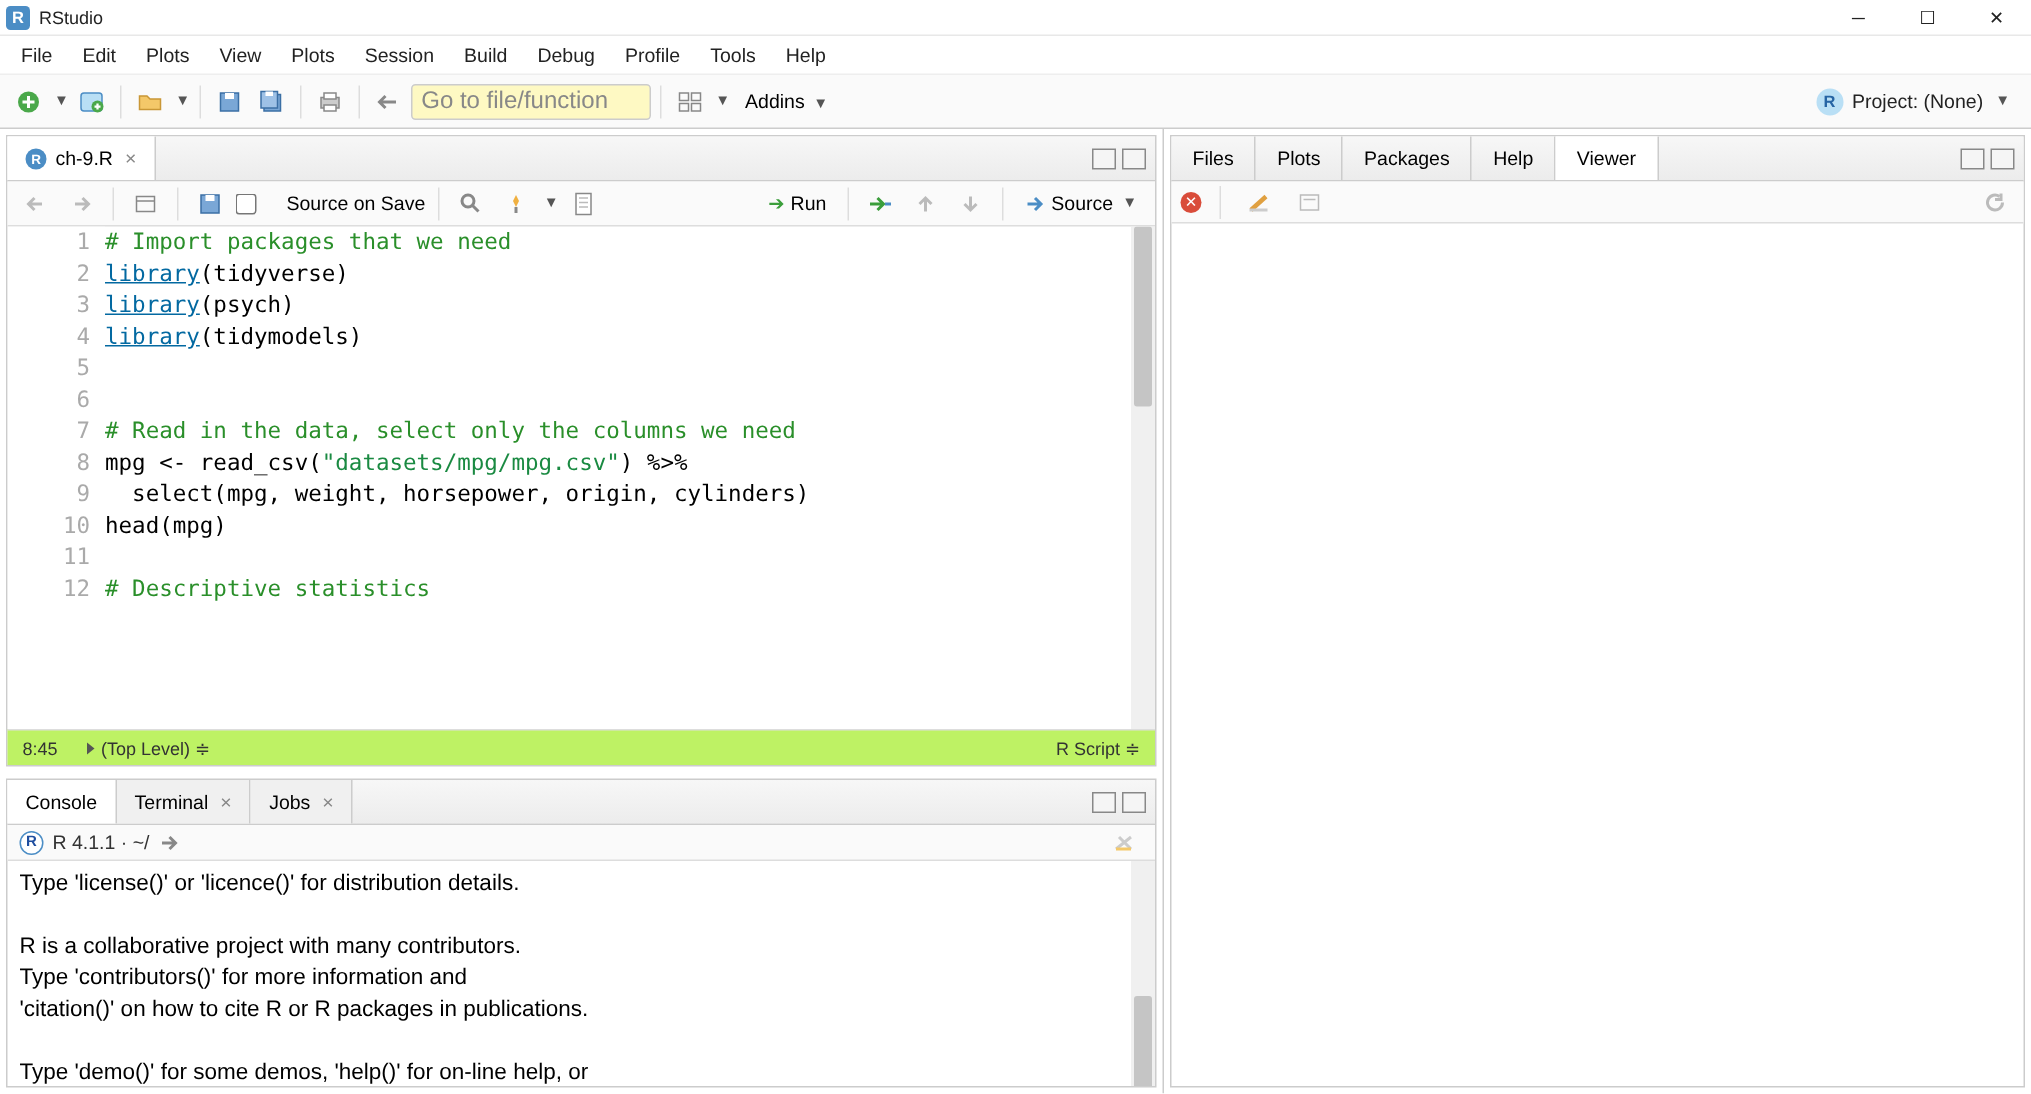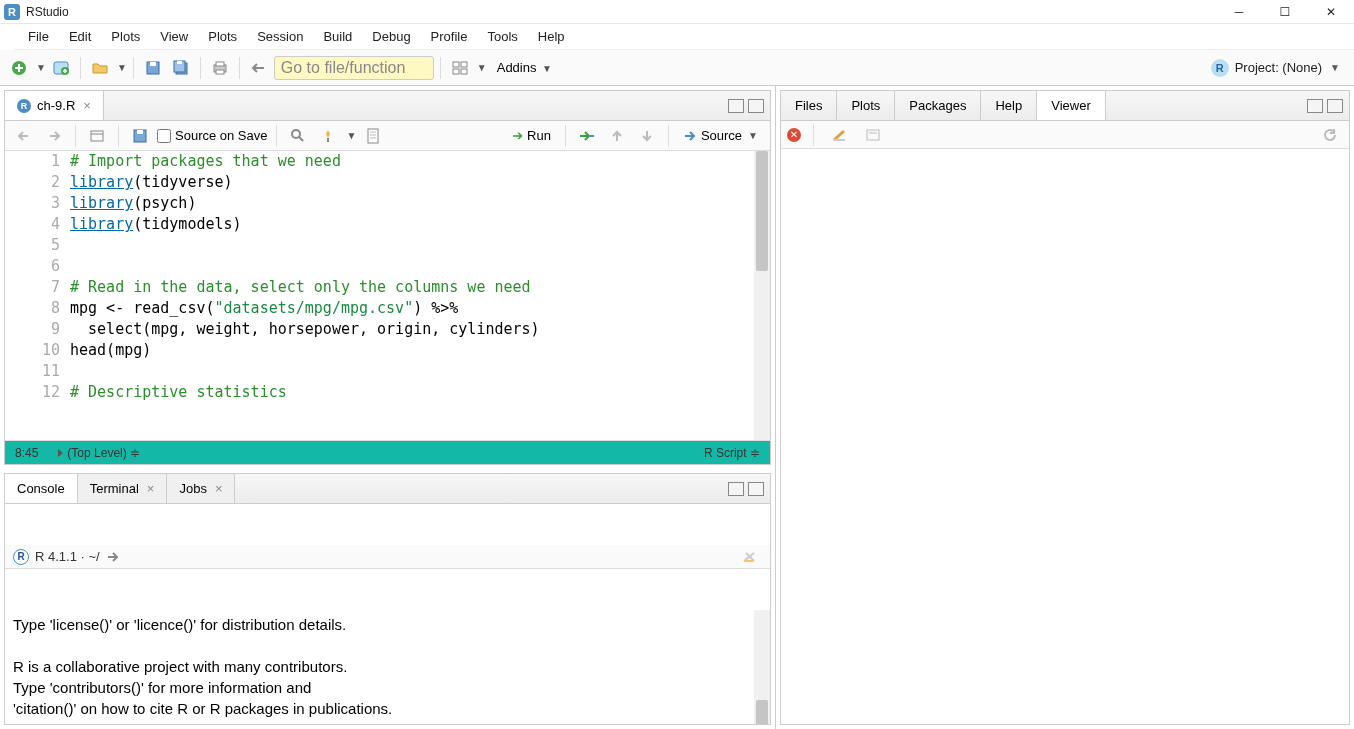--- a/index.html
+++ b/index.html
@@ -2,54 +2,54 @@
 <html><head>
 <meta charset="utf-8">
 <style>
 * { box-sizing: border-box; margin: 0; padding: 0; }
 body { font-family: "Segoe UI", Arial, sans-serif; font-size: 13px; background: #fff; overflow: hidden; width: 1354px; height: 729px; position: relative; }
 .titlebar { height: 24px; background: #fff; display: flex; align-items: center; padding-left: 4px; border-bottom: 1px solid #e8e8e8; }
 .titlebar .logo { width: 16px; height: 16px; background: #4b8dc5; border-radius: 3px; color: #fff; font-weight: bold; font-size: 11px; display: flex; align-items: center; justify-content: center; margin-right: 6px; }
 .titlebar .title { font-size: 12px; color: #222; }
 .titlebar .win-controls { margin-left: auto; display: flex; }
 .titlebar .win-controls span { width: 46px; height: 24px; display: flex; align-items: center; justify-content: center; font-size: 12px; color: #222; }
-.menubar { height: 26px; display: flex; align-items: center; padding: 0 4px; border-bottom: 1px solid #eee; margin-left: 14px; }
+.menubar { height: 26px; display: flex; align-items: center; padding: 0 4px; border-bottom: 1px solid #eee; }
 .menubar span { padding: 4px 10px; font-size: 13px; color: #222; cursor: pointer; }
 .toolbar { height: 36px; display: flex; align-items: center; padding: 0 6px; border-bottom: 1px solid #ccc; gap: 2px; background: #fafafa; }
 .tb-btn { width: 26px; height: 24px; display: flex; align-items: center; justify-content: center; border-radius: 3px; cursor: pointer; }
 .tb-sep { width: 1px; height: 22px; background: #ddd; margin: 0 4px; }
 .gotofile { width: 160px; height: 24px; border: 1px solid #ccc; border-radius: 3px; padding: 0 6px; font-size: 16px; color: #888; display:flex; align-items:center; background:#fef9c3; }
 .addins { font-size: 13px; padding: 4px 8px; cursor: pointer; }
 .project { margin-left: auto; display: flex; align-items: center; gap: 6px; font-size: 13px; color: #222; padding-right: 8px; }
 .project .ricon { width: 18px; height: 18px; background: #b9dff5; border-radius: 9px; color: #2664a4; font-size: 11px; font-weight: bold; display:flex; align-items:center; justify-content:center; }
 .main { display: flex; height: calc(729px - 24px - 26px - 36px); }
 .left-col { width: 776px; display: flex; flex-direction: column; border-right: 1px solid #ccc; }
 .right-col { flex: 1; display: flex; flex-direction: column; }
 .pane { border: 1px solid #ccc; margin: 4px; display: flex; flex-direction: column; background: #fff; }
 .pane-tabs { height: 30px; background: linear-gradient(#f7f7f7,#ececec); border-bottom: 1px solid #ccc; display: flex; align-items: stretch; }
 .pane-tab { padding: 0 12px; display: flex; align-items: center; font-size: 13px; border-right: 1px solid #ccc; background: #f0f0f0; cursor: pointer; gap:6px; }
 .pane-tab.active { background: #fff; font-weight: 500; }
 .pane-tab .r-file-icon { width:14px; height:14px; background:#4b8dc5; border-radius:7px; color:#fff; font-size:9px; font-weight:bold; display:flex; align-items:center; justify-content:center; }
 .pane-tabs .min-max { margin-left: auto; display: flex; align-items: center; gap: 4px; padding-right: 6px; }
 .minmax-icon { width: 16px; height: 14px; border: 1px solid #888; background:#f5f5f5; cursor:pointer; }
 .inner-toolbar { height: 30px; border-bottom: 1px solid #ddd; display: flex; align-items: center; padding: 0 6px; gap: 4px; background: #fafafa; font-size: 13px; }
-.inner-toolbar .chk { display: flex; align-items: center; gap: 4px; }
+.inner-toolbar .chk { display: flex; align-items: center; gap: 20px; }
 .inner-toolbar input[type=checkbox] { width:14px; height:14px; }
 .inner-toolbar .sp { flex: 1; }
 .inner-toolbar .run-btn { display: flex; align-items: center; gap: 4px; padding: 2px 6px; cursor: pointer; }
 .inner-toolbar .green-arrow { color: #3b9e3b; font-size: 13px; }
 .editor-body { flex: 1; display: flex; font-family: "Lucida Console","Consolas",monospace; font-size: 15px; line-height: 21px; position: relative; overflow: hidden; }
 .gutter { width: 65px; text-align: right; color: #aaa; padding-right: 10px; background: #fff; user-select: none; }
 .gutter div { height:21px; }
 .code { flex: 1; white-space: pre; color: #000; position:relative; }
 .code div { height:21px; }
 .code .comment { color: #2a8f2a; }
 .code .keyword { color: #0369a1; text-decoration: underline; }
 .code .string { color: #1a8a42; }
-.statusbar { height: 24px; border-top: 1px solid #ddd; display: flex; align-items: center; padding: 0 10px; font-size: 12px; background: #14b8a6; color: #333; }
+.statusbar { height: 24px; border-top: 1px solid #ddd; display: flex; align-items: center; padding: 0 10px; font-size: 12px; background: #bef264; color: #333; }
 .statusbar .lvl { margin-left: 20px; }
 .statusbar .right { margin-left:auto; }
 .console-hdr { height: 24px; display:flex; align-items:center; padding:0 8px; font-size:13px; color:#333; border-bottom:1px solid #ddd; background:#fafafa; gap:6px; }
 .console-hdr .r-con-icon { width:16px; height:16px; background:#fff; border:1px solid #4b8dc5; border-radius:8px; color:#1f4e9f; font-size:10px; font-weight:bold; display:flex; align-items:center; justify-content:center; }
 .console-body { flex:1; font-family: Liberation Sans, sans-serif; font-size:15px; line-height:21px; padding:4px 8px; overflow:hidden; white-space:pre-wrap; color:#000; position:relative; }
 .scrollbar-v { position:absolute; right:0; top:0; bottom:0; width:16px; background:#f0f0f0; }
 .scrollbar-thumb { position:absolute; right:2px; width:12px; background:#c5c5c5; border-radius:2px; }
 .rpane-tabs { height: 30px; background: linear-gradient(#f7f7f7,#ececec); border-bottom: 1px solid #ccc; display:flex; align-items:stretch; }
 .rpane-tab { padding:0 14px; display:flex; align-items:center; font-size:13px; border-right:1px solid #ccc; cursor:pointer; }
 .rpane-tab.active { background:#fff; }
@@ -272,21 +272,21 @@
             <div class="scrollbar-thumb" style="top:0; height:120px;"></div>
           </div>
       </div>
       <div class="statusbar">
         <span>8:45</span>
         <span class="lvl"><span class="cursor-tri"></span><span>(Top Level)</span> ≑</span>
         <span class="right"><span>R Script</span> ≑</span>
       </div>
     </div>
 
-    <div class="pane" style="height:252px;gap:41px;">
+    <div class="pane" style="height:206px;">
       <div class="pane-tabs" id="console-tabs">
 
         <div class="pane-tab active">
             <span>Console</span>
           </div>
           <div class="pane-tab">
             <span>Terminal</span>
             <span class="close-x">×</span>
           </div>
           <div class="pane-tab">

